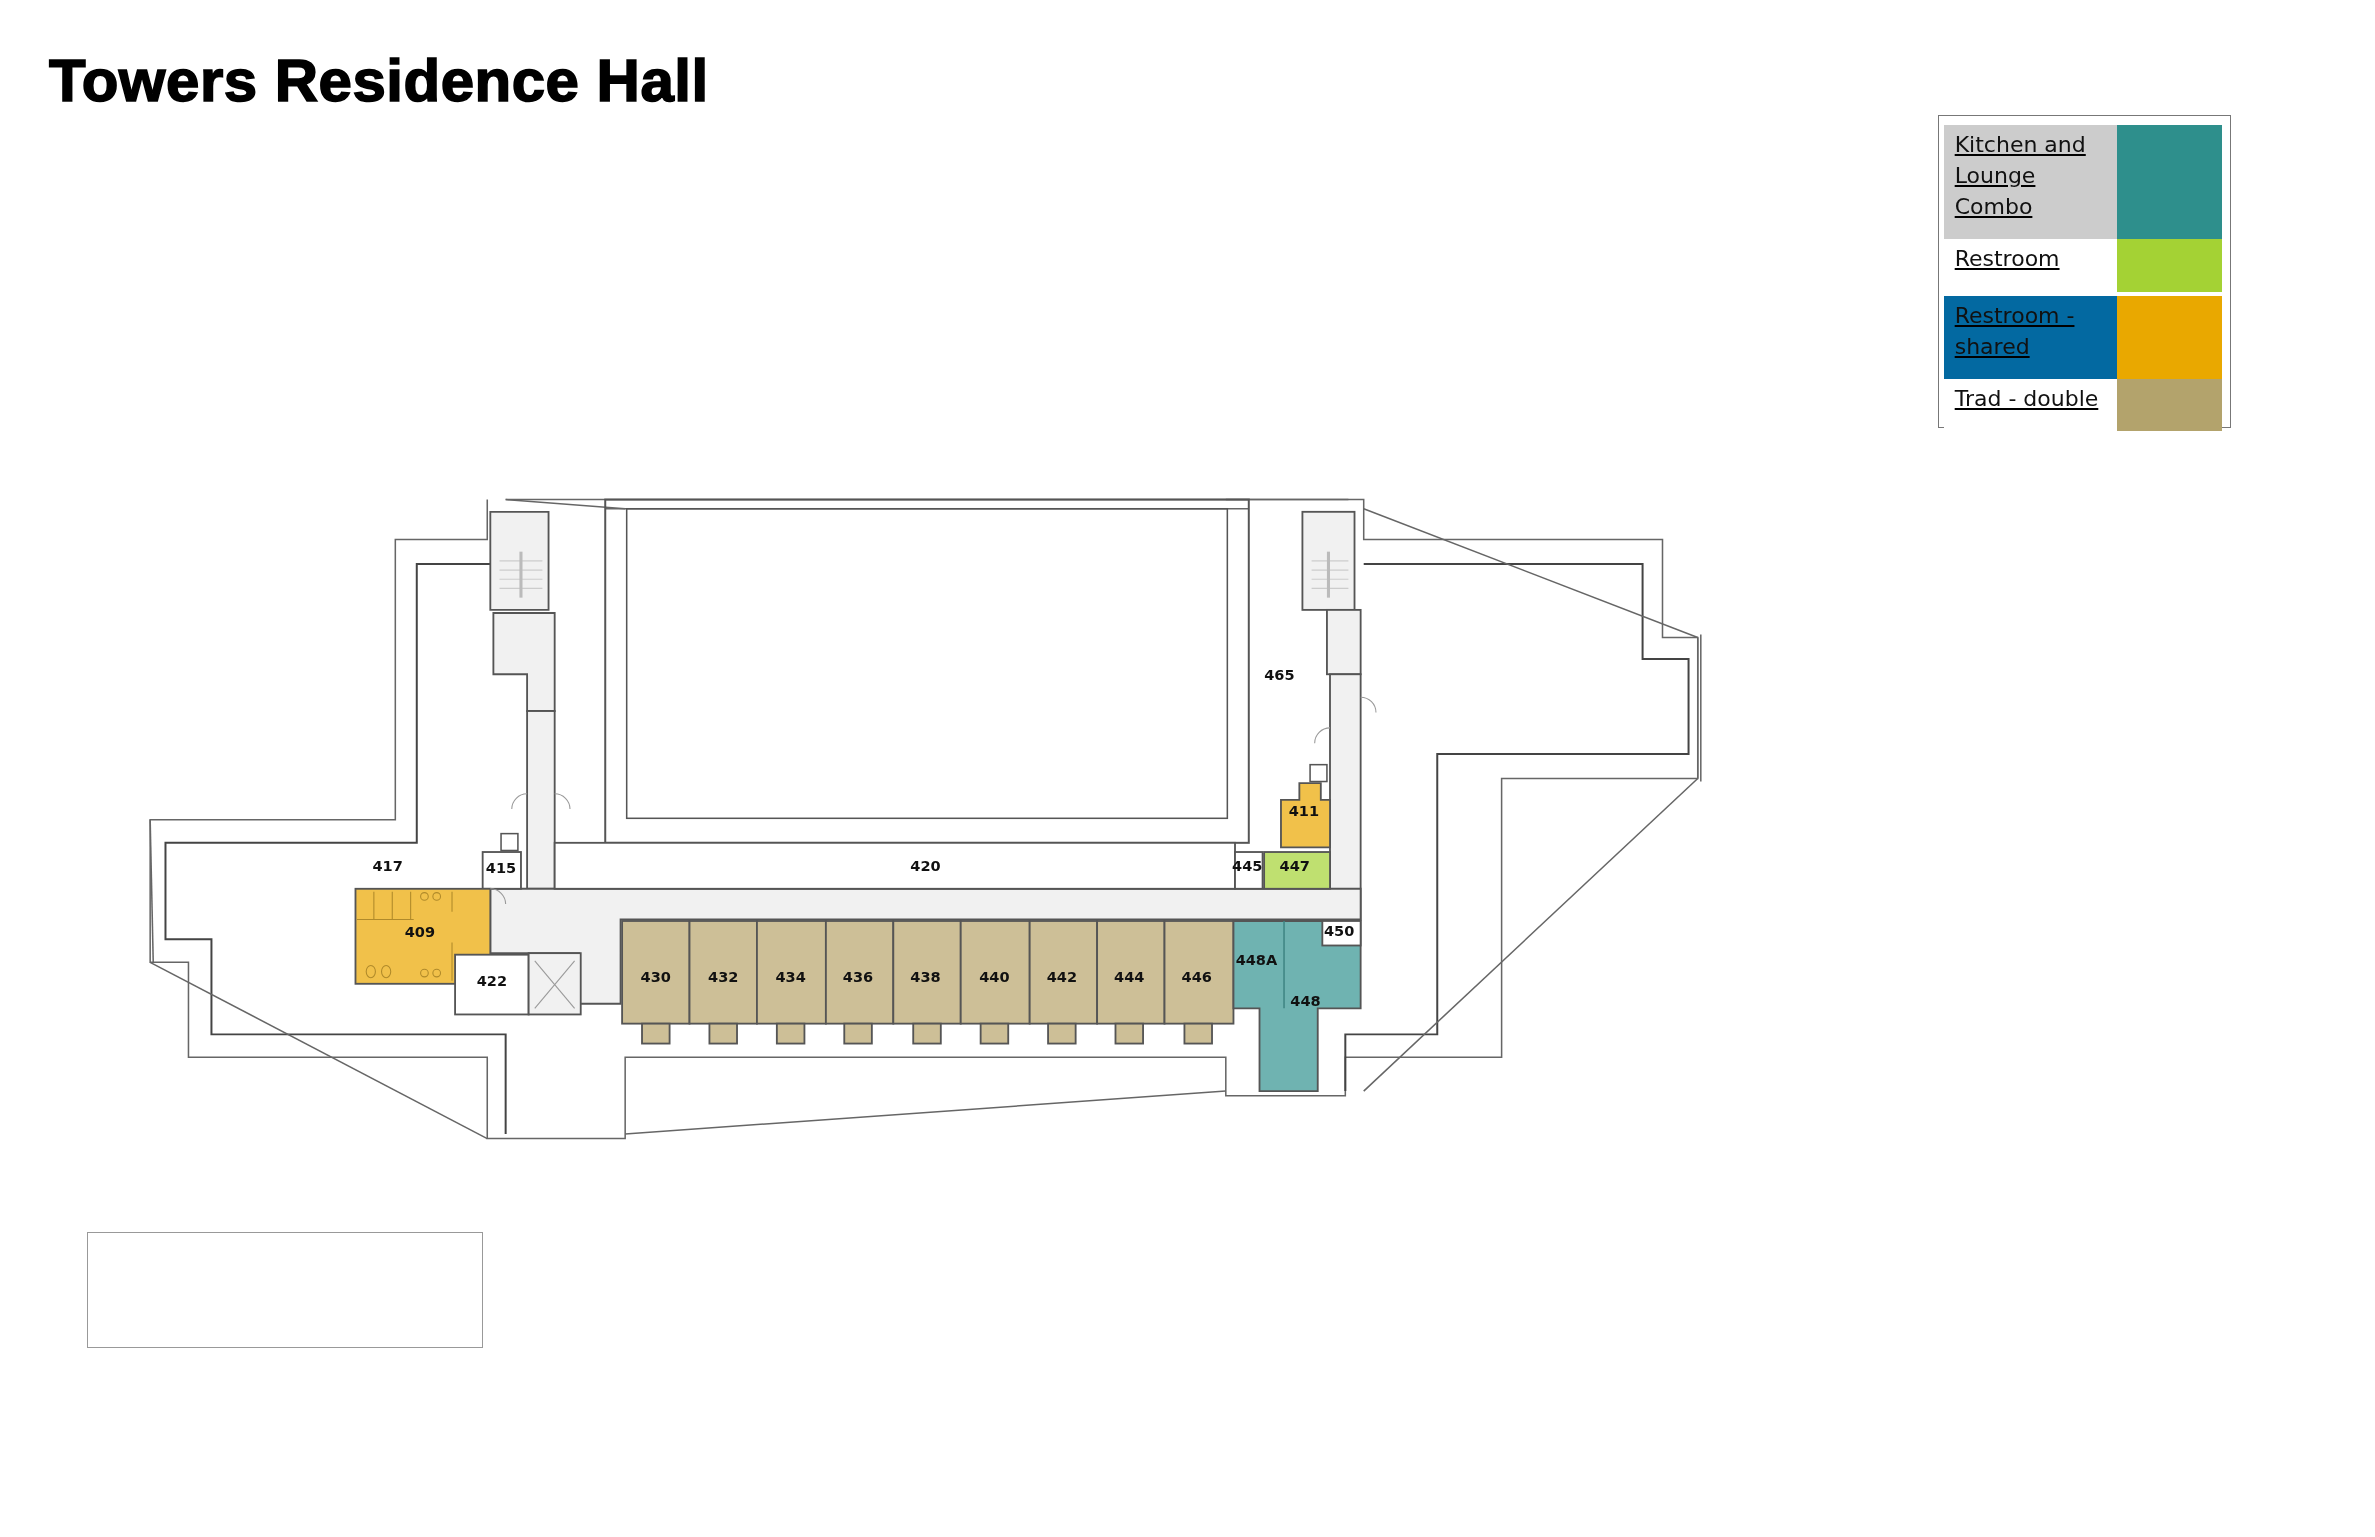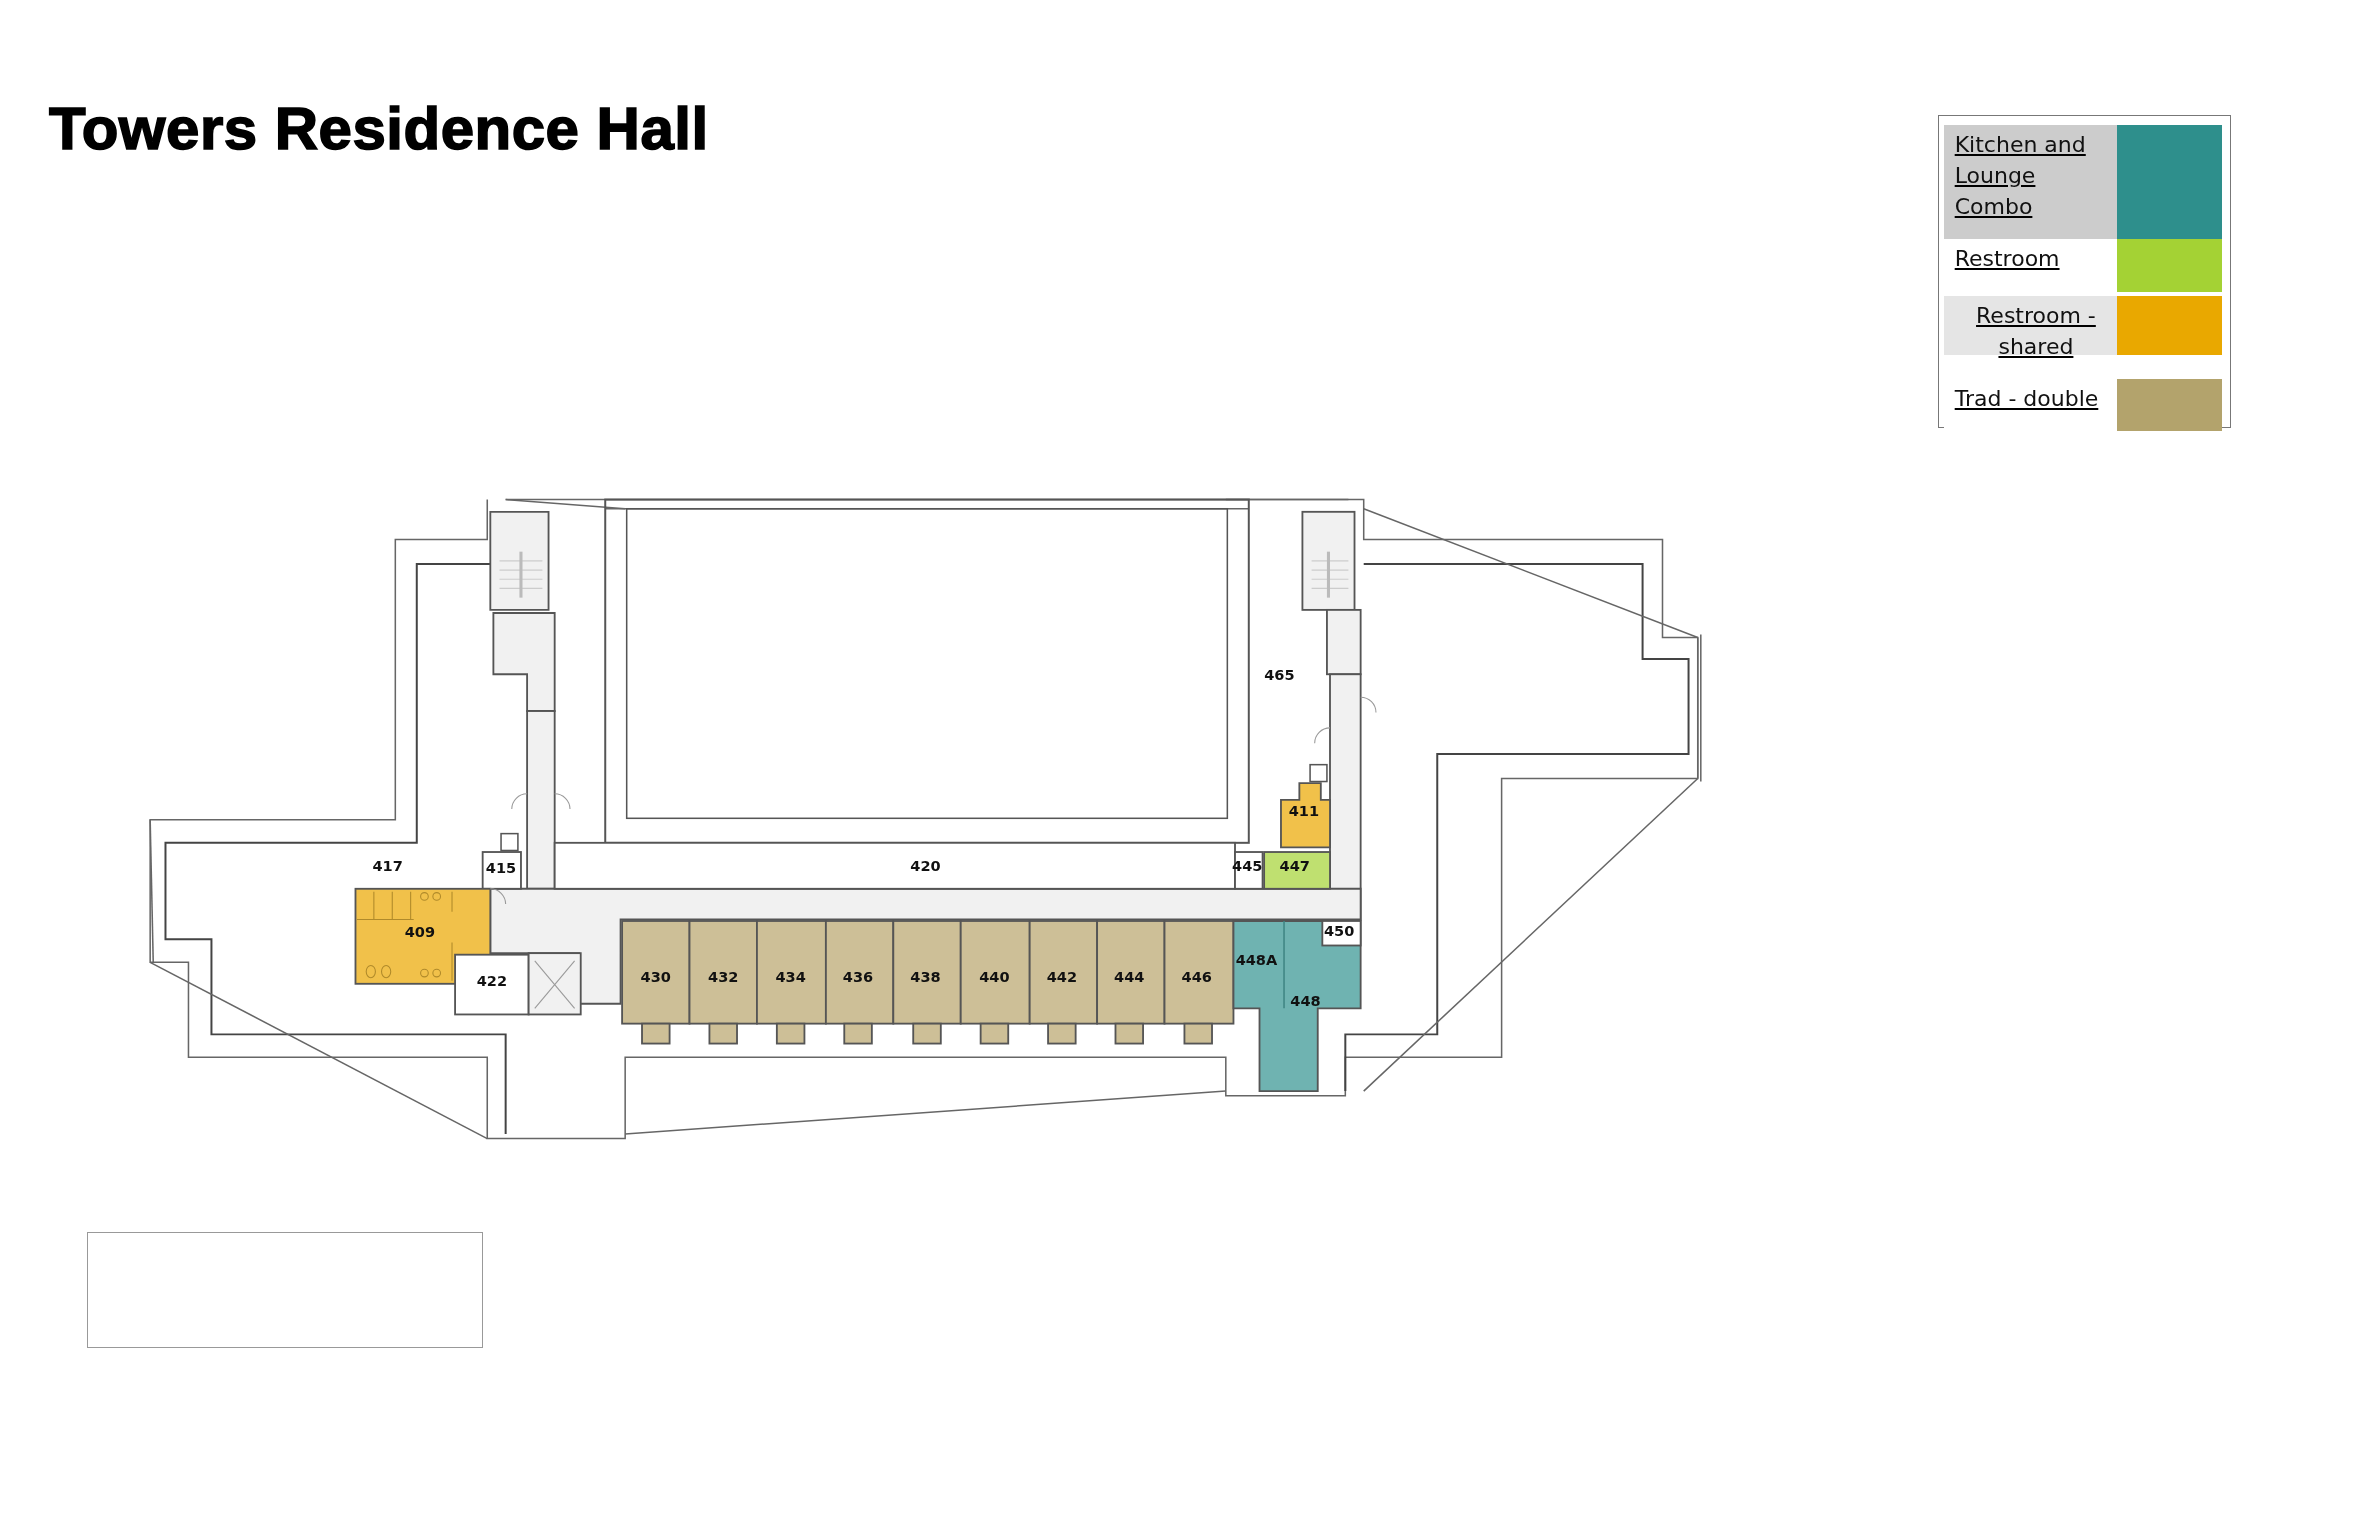--- a/index.html
+++ b/index.html
@@ -1,17 +1,17 @@
 <!DOCTYPE html>
 <html><head>
 <meta charset="utf-8">
 <style>
   html, body { margin: 0; padding: 0; background: #ffffff; }
   body { width: 2375px; height: 1537px; position: relative; overflow: hidden; font-family: "Liberation Sans", sans-serif; }
-  .title-block { position: absolute; left: 49px; top: 45px; font-family: "Liberation Sans", sans-serif; font-weight: 900; font-size: 60px; line-height: 71px; color: #000; letter-spacing: 0.5px; margin-top: 48px; }
+  .title-block { position: absolute; left: 49px; top: 45px; font-family: "Liberation Sans", sans-serif; font-weight: 900; font-size: 60px; line-height: 71px; color: #000; letter-spacing: 0.5px; }
   .title-block div { white-space: nowrap; -webkit-text-stroke: 1.6px #000; }
   .legend { position: absolute; left: 1938px; top: 115px; width: 293px; height: 313px; border: 1.5px solid #777; box-sizing: border-box; background: #fff; }
   .legend-row { position: absolute; left: 5px; width: 278px; display: flex; text-decoration: underline; }
   .legend-label { width: 175px; box-sizing: border-box; padding: 3.9px 0 0 10.7px; font-family: "DejaVu Sans", sans-serif; font-size: 22px; line-height: 31px; color: #111; }
   .legend-swatch { width: 106px; }
   .plan { position: absolute; left: 0; top: 0; width: 2375px; height: 1537px; }
   .room-label { font-family: "DejaVu Sans", sans-serif; font-weight: bold; font-size: 9.5px; fill: #111; text-anchor: middle; dominant-baseline: middle; }
   .bottom-box { position: absolute; left: 87px; top: 1232px; width: 396px; height: 116px; border: 1.5px solid #999; box-sizing: border-box; }
 </style>
 </head>
@@ -23,21 +23,21 @@
 
 <div class="legend">
   <div class="legend-row" style="top:8.7px;height:115px;background:#cccccc;">
     <div class="legend-label">Kitchen and Lounge Combo</div>
     <div class="legend-swatch" style="background:#2e8f8c;"></div>
   </div>
   <div class="legend-row" style="top:123px;height:53px;background:#ffffff;">
     <div class="legend-label">Restroom</div>
     <div class="legend-swatch" style="background:#a4d234;"></div>
   </div>
-  <div class="legend-row" style="top:180px;height:59px;background:#e5e5e5;text-align:center;">
+  <div class="legend-row" style="top:180px;height:83px;background:#0369a1;">
     <div class="legend-label">Restroom - shared</div>
     <div class="legend-swatch" style="background:#e9a800;"></div>
   </div>
   <div class="legend-row" style="top:263px;height:52px;background:#ffffff;">
     <div class="legend-label">Trad - double</div>
     <div class="legend-swatch" style="background:#b3a36c;height:52px;"></div>
   </div>
 </div>
 
 <svg class="plan" viewBox="0 0 1550 1003" preserveAspectRatio="none" xmlns="http://www.w3.org/2000/svg">

